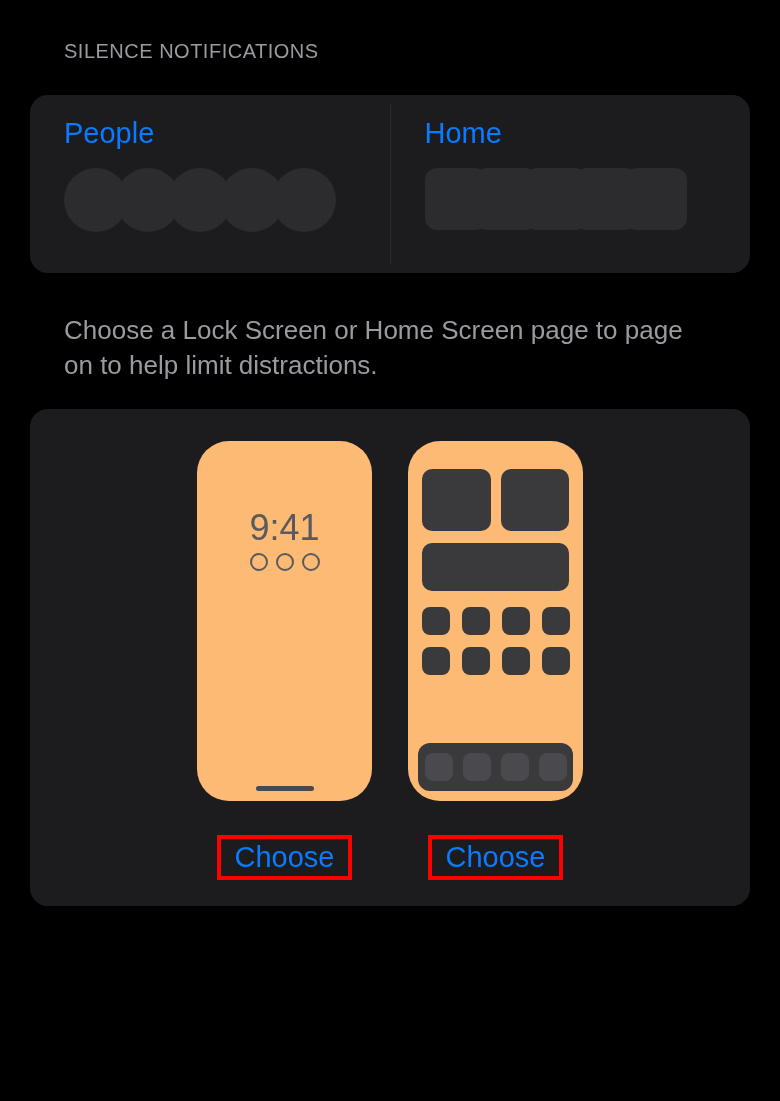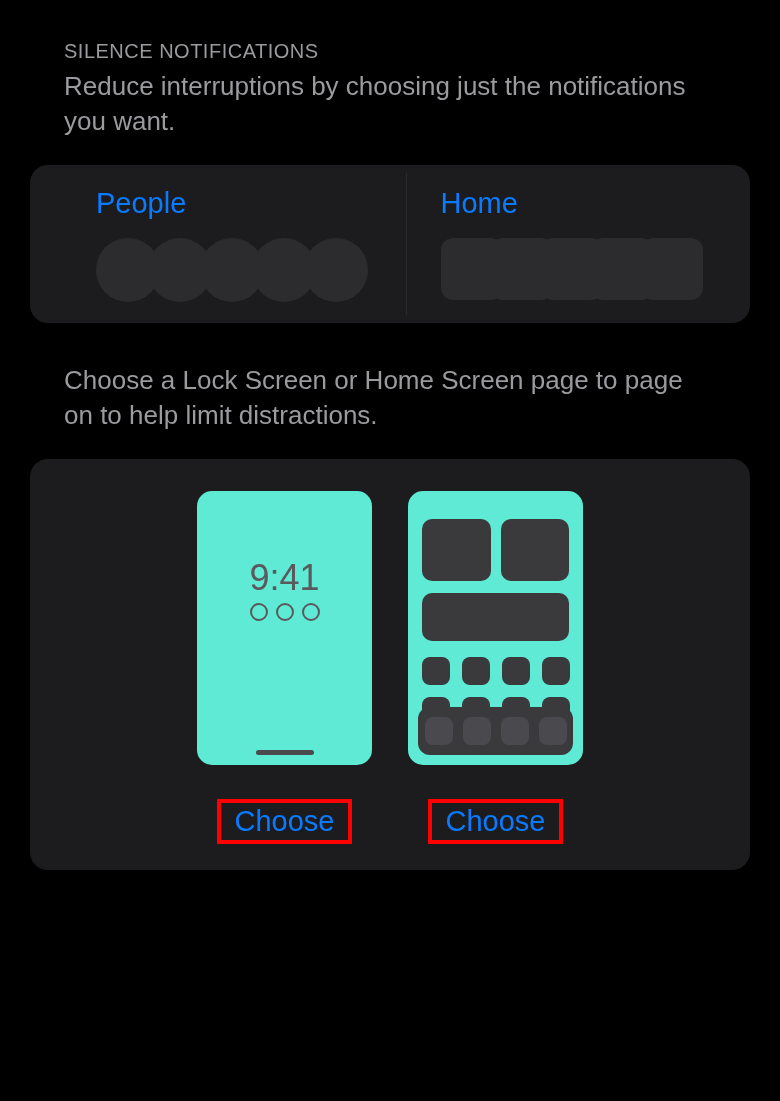--- a/index.html
+++ b/index.html
@@ -29,22 +29,21 @@
     color: #9a9a9f;
     font-weight: 400;
   }
   .card {
     background: #1c1c1e;
     border-radius: 18px;
     margin-top: 16px;
   }
   .notif-card {
     display: flex;
-    height: 158px;
-    padding-left: 32px;
+    height: 178px;
   }
   .notif-half {
     flex: 1;
     padding: 22px 28px 20px 34px;
     display: flex;
     flex-direction: column;
   }
   .divider {
     width: 1px;
     background: #2a2a2c;
@@ -75,23 +74,23 @@
     padding: 32px 0 26px 0;
     display: flex;
     justify-content: center;
     gap: 36px;
   }
   .screen-col {
     display: flex; flex-direction: column; align-items: center;
   }
   .phone {
     width: 175px;
-    height: 274px;
-    background: #5eead4;
-    border-radius: 15px;
+    height: 360px;
+    background: #fdba74;
+    border-radius: 32px;
     position: relative;
     overflow: hidden;
   }
   .lock-phone .time {
     position: absolute; top: 66px; left: 0; right: 0;
     text-align: center;
     color: #5a5a5e;
     font-size: 36px;
     font-weight: 500;
   }
@@ -143,21 +142,20 @@
     background: transparent;
     cursor: pointer;
   }
 </style>
 </head>
 <body>
 
 <div class="section">
   <div class="section-header">
     <div class="section-title">SILENCE NOTIFICATIONS</div>
-    <div class="section-desc">Reduce interruptions by choosing just the notifications you want.</div>
   </div>
   <div class="card notif-card">
     <div class="notif-half">
       <div class="notif-title">People</div>
       <div class="people-row">
         <div class="circle"></div>
         <div class="circle"></div>
         <div class="circle"></div>
         <div class="circle"></div>
         <div class="circle"></div>

